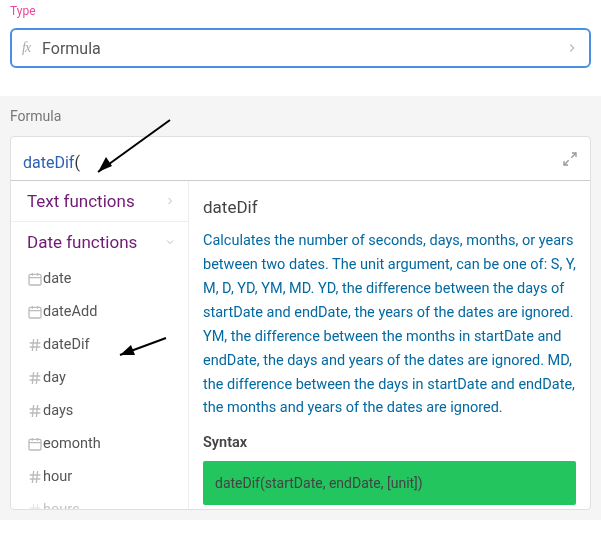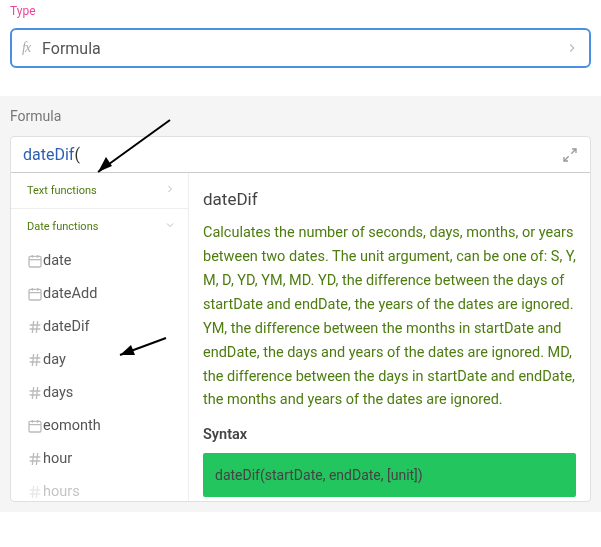--- a/index.html
+++ b/index.html
@@ -10,41 +10,41 @@
   .type-selector { border: 2px solid #4a90e2; border-radius: 6px; height: 40px; display: flex; align-items: center; padding: 0 10px; position: relative; cursor: pointer; }
   .type-selector .fx-icon { color: #aaa; font-style: italic; font-family: serif; font-size: 14px; margin-right: 12px; letter-spacing: -1px; }
   .type-selector .value { font-size: 16px; color: #555; flex: 1; }
   .type-selector .chevron-right { color: #bbb; font-size: 18px; }
 
   .formula-section { background: #f5f5f5; padding: 12px 10px 10px 10px; margin-top: 18px; }
   .formula-label { color: #777; font-size: 14px; margin-bottom: 12px; }
   .formula-editor { background: #fff; border: 1px solid #e0e0e0; border-radius: 4px; overflow: hidden; }
 
   .formula-input-row { display: flex; align-items: center; padding: 8px 12px; border-bottom: 1px solid #ccc; }
-  .formula-input { flex: 1; font-size: 16px; color: #333; }
+  .formula-input { flex: 1; font-size: 16px; color: #333; margin-top: 8px; }
   .formula-input .fn-call-name { color: #2d5fb3; }
   .formula-input .paren { color: #333; }
   .expand-icon { color: #999; cursor: pointer; }
   .expand-icon svg { width: 16px; height: 16px; display: block; }
 
   .editor-body { display: flex; height: 328px; }
   .sidebar { width: 178px; border-right: 1px solid #eee; overflow: hidden; }
-  .group-header { display: flex; align-items: center; justify-content: space-between; padding: 10px 12px 10px 16px; font-size: 11px; color: #4d7c0f; cursor: pointer; }
+  .group-header { display: flex; align-items: center; justify-content: space-between; padding: 10px 12px 10px 16px; font-size: 17px; color: #701a75; cursor: pointer; }
   .group-header .chev { color: #bbb; }
   .group-header.collapsed { border-bottom: 1px solid #eee; }
   .group-header.expanded { }
   .fn-list { }
   .fn-item { display: flex; align-items: center; padding: 8px 12px 8px 16px; font-size: 14.5px; color: #555; cursor: pointer; }
   .fn-item.faded { opacity: 0.35; }
   .fn-icon { color: #bbb; display: inline-flex; }
   .fn-icon svg { width: 16px; height: 16px; display: block; }
 
   .detail { flex: 1; padding: 16px 14px 10px 14px; overflow: hidden; }
   .detail-title { font-size: 17px; color: #444; margin-bottom: 12px; }
-  .detail-desc { font-size: 14.5px; color: #4d7c0f; line-height: 1.65; margin-bottom: 14px; }
+  .detail-desc { font-size: 14.5px; color: #0369a1; line-height: 1.65; margin-bottom: 14px; }
   .syntax-label { font-size: 14.5px; font-weight: 600; color: #444; margin-bottom: 10px; }
   .syntax-box { background: #22c55e; padding: 14px 12px; font-size: 14px; color: #444; border-radius: 2px; }
 
   
   .arrow-svg { position: absolute; pointer-events: none; }
 </style>
 </head>
 <body>
 
 <svg class="arrow-svg" style="left:0;top:0;" width="601" height="547">

